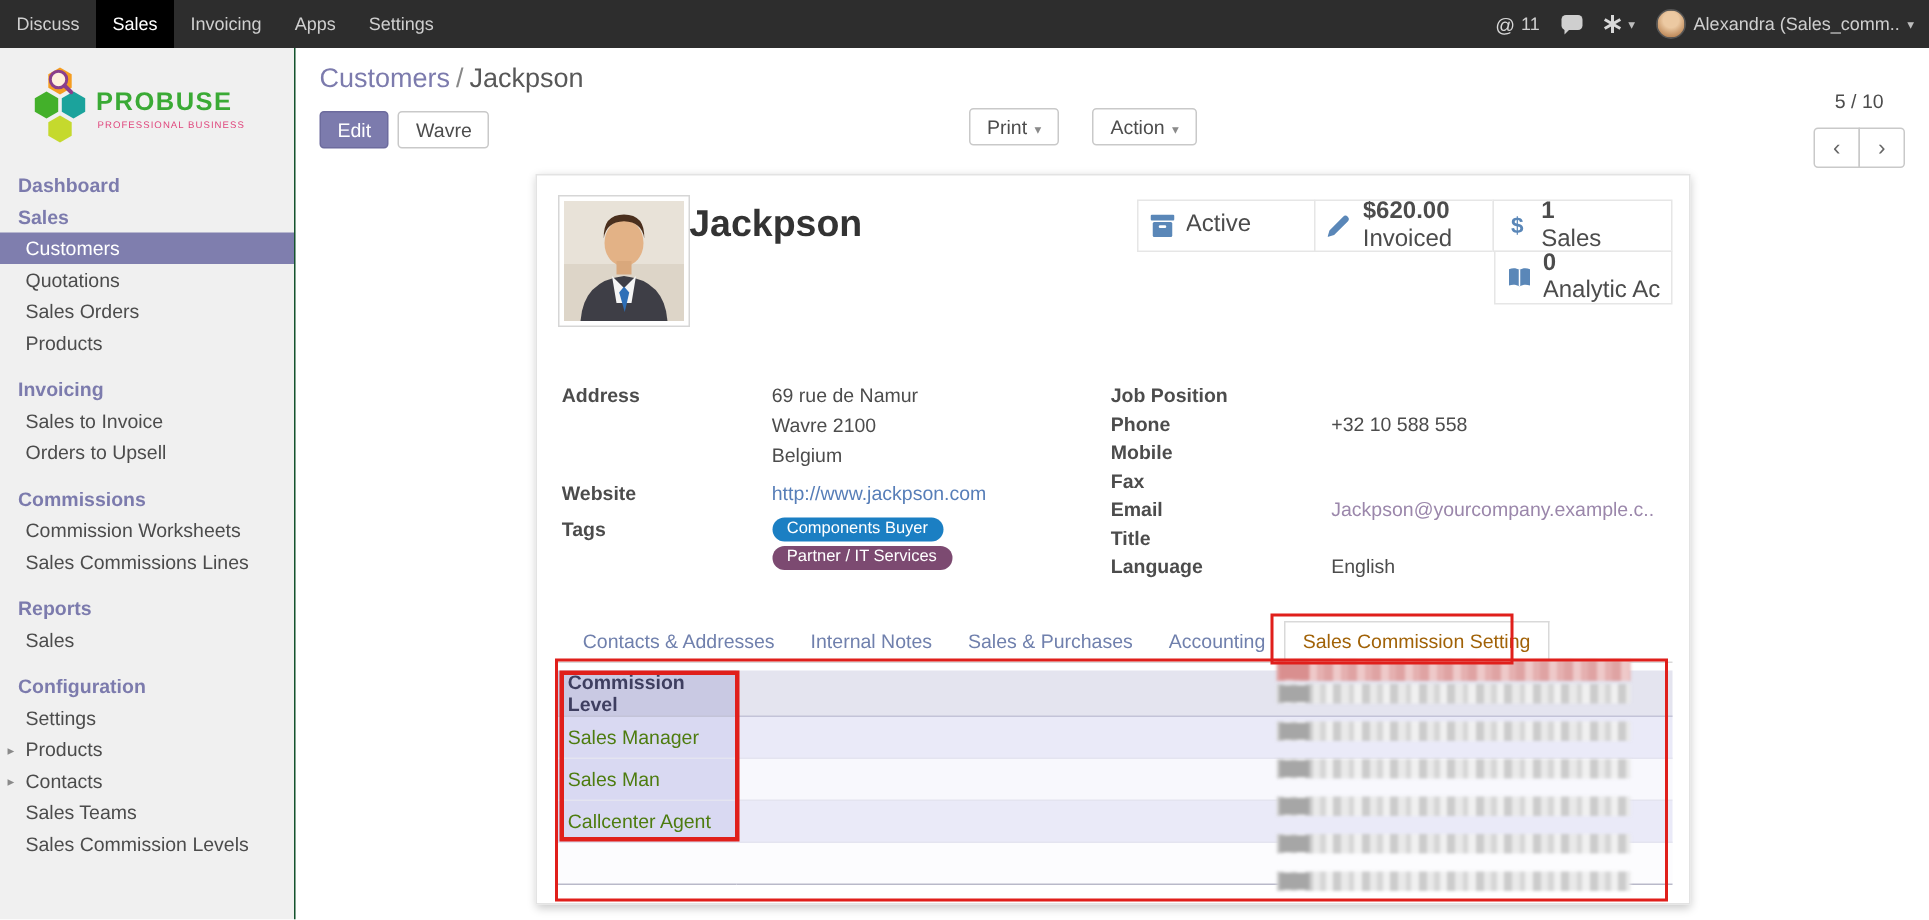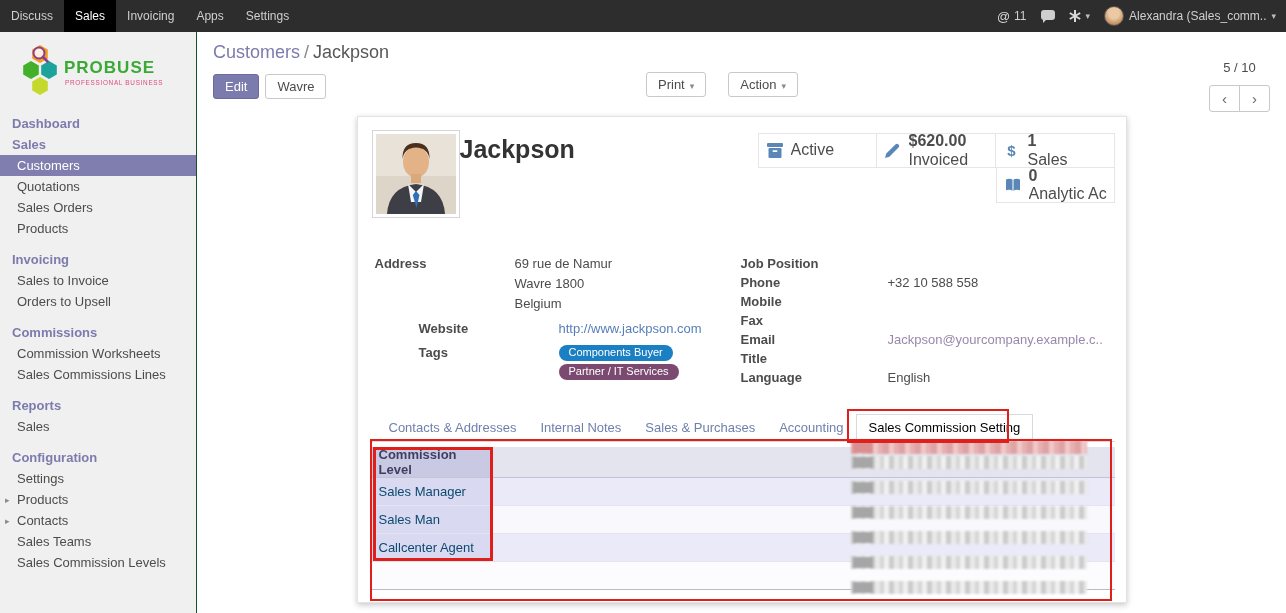--- a/index.html
+++ b/index.html
@@ -66,41 +66,41 @@
   .stat-value { font-weight:bold; }
 
   .fields { position:absolute; left:17px; top:137px; width:738px; display:flex; }
   .fcol { width:366px; }
   .fcol.right { flex:1; }
   .frow { display:flex; min-height:19px; line-height:19px; }
   .flabel { width:140px; font-weight:bold; color:#4c4c4c; flex-shrink:0; }
   .fcol.right .flabel { width:147px; }
   .fvalue { color:#4c4c4c; }
   .addr-lines div { line-height:20px; }
-  .row-gap { margin-top:5px;margin-left:44px; }
+  .row-gap { margin-top:5px; }
   .link-web { color:#577eb8; text-decoration:none; cursor:pointer; }
   .link-mail { color:#9b87ab; text-decoration:none; cursor:pointer; }
   .tags { display:flex; flex-direction:column; gap:3px; align-items:flex-start; padding-top:2px; }
   .tag { display:inline-block; border-radius:10px; padding:1px 10px 2px; font-size:11px; line-height:13px; color:#fff; }
   .tag-blue { background:#1b7fc3; }
   .tag-purple { background:#7c4a71; }
 
   
   .notebook { position:absolute; left:13px; top:296px; width:744px; }
   .tab-bar { display:flex; align-items:flex-end; border-bottom:1px solid #d9d9d9; height:29px; padding-left:6px; }
   .tab { padding:5px 12px 6px; font-size:13px; color:#7080ad; cursor:pointer; white-space:nowrap; }
-  .tab.active { background:#fff; border:1px solid #d9d9d9; border-bottom:1px solid #fff; margin-bottom:-1px; color:#000000; }
+  .tab.active { background:#fff; border:1px solid #d9d9d9; border-bottom:1px solid #fff; margin-bottom:-1px; color:#a16207; }
 
   
   .commission-table { position:absolute; left:13px; top:330px; width:744px; border-collapse:collapse; table-layout:fixed; border-bottom:1px solid #b9b9c9; }
   .commission-table th, .commission-table td { text-align:left; padding:0 8px; font-size:13px; }
   .commission-table th { height:26px; background:#e4e4ef; color:#3e3e60; font-weight:bold; border-bottom:1px solid #c3c3d8; }
   .commission-table th.c1 { background:#c9c9e3; }
   .commission-table td { height:28px; border-bottom:1px solid #e4e4f0; }
-  .commission-table td.c1 { background:#d9d9f2; color:#0c4a6e; }
+  .commission-table td.c1 { background:#d9d9f2; color:#4d7c0f; }
   tr.row-odd td.c2 { background:#eaeaf8; }
   tr.row-even td.c2 { background:#f8f8fd; }
   tr.row-empty td { background:#fcfcfe; border-bottom:none; }
 
   
   .blur-block { position:absolute; left:493px; width:236px; height:13px; z-index:2;
     background:repeating-linear-gradient(90deg,#cccccc 0 5px,#e9e9e9 5px 10px,#d6d6d6 10px 14px,#f0f0f0 14px 19px);
     filter:blur(1.2px); }
   .blur-block::before { content:""; position:absolute; left:2px; top:1px; bottom:1px; width:20px; background:#a6a6a6; }
   .blur-block.pink { height:14px;
@@ -277,21 +277,21 @@
           </span>
       </div>
     </div>
 
     <div class="fields">
       <div class="fcol">
         <div class="frow">
           <span class="flabel">Address</span>
           <div class="fvalue addr-lines">
             <div>69 rue de Namur</div>
-            <div>Wavre 1800</div>
+            <div>Wavre 2100</div>
             <div>Belgium</div>
           </div>
         </div>
         <div class="frow row-gap">
           <span class="flabel">Website</span>
           <a class="fvalue link-web">http://www.jackpson.com</a>
         </div>
         <div class="frow row-gap">
           <span class="flabel">Tags</span>
           <div class="fvalue tags">

